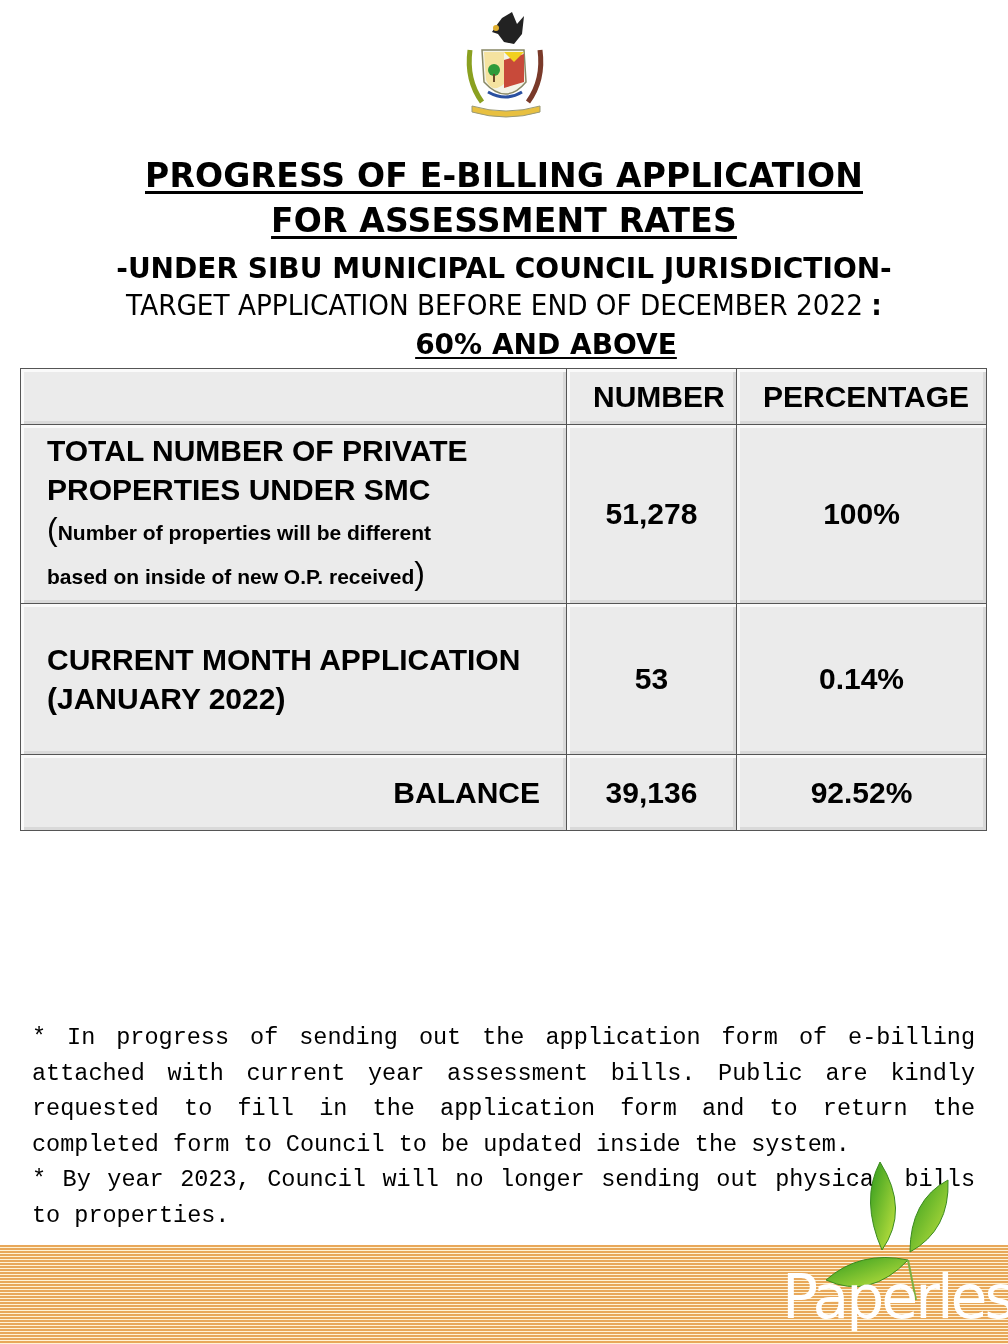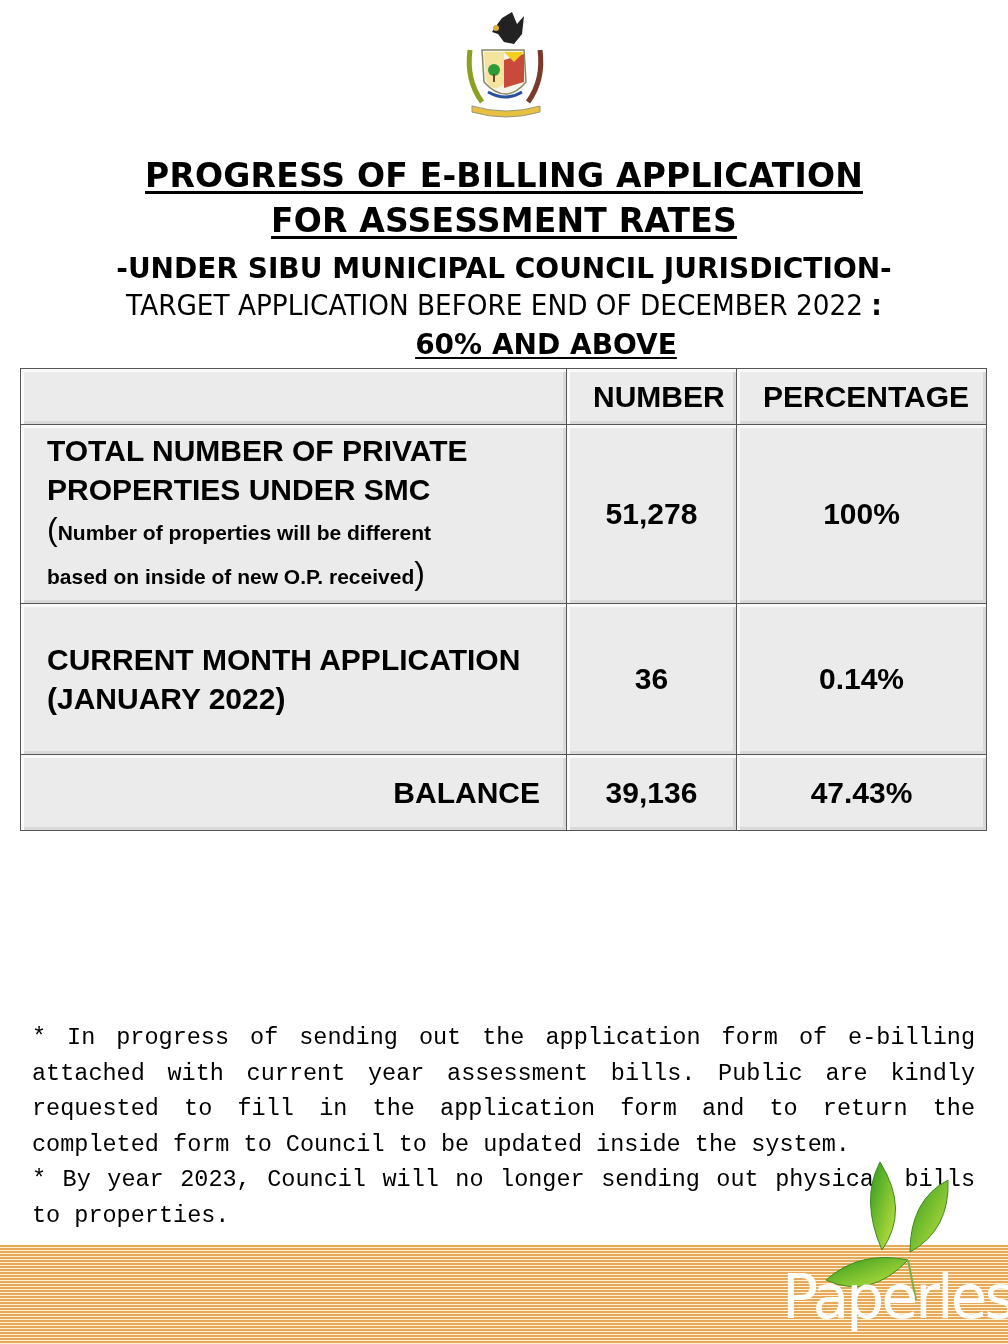--- a/index.html
+++ b/index.html
@@ -72,27 +72,27 @@
       <div class="note"><span>based on inside of  new O.P. received</span><span class="paren">)</span></div>
     </td>
     <td class="num">51,278</td>
     <td class="num">100%</td>
   </tr>
   <tr class="r3">
     <td>
       <div class="lbl">CURRENT MONTH APPLICATION</div>
       <div class="lbl">(JANUARY 2022)</div>
     </td>
-    <td class="num">36</td>
+    <td class="num">53</td>
     <td class="num">0.14%</td>
   </tr>
   <tr class="r4">
     <td class="bal">BALANCE</td>
     <td class="num">39,136</td>
-    <td class="num">47.43%</td>
+    <td class="num">92.52%</td>
   </tr>
 </tbody>
   </table>
 
 <div class="foot">
   <p>* In progress of sending out the application form of e-billing attached with current year assessment bills. Public are kindly requested to fill in the application form and to return the completed form to Council to be updated inside the system.</p>
   <p>* By year 2023, Council will no longer sending out physical bills to properties.</p>
 </div>
 
 <div class="band"></div>

